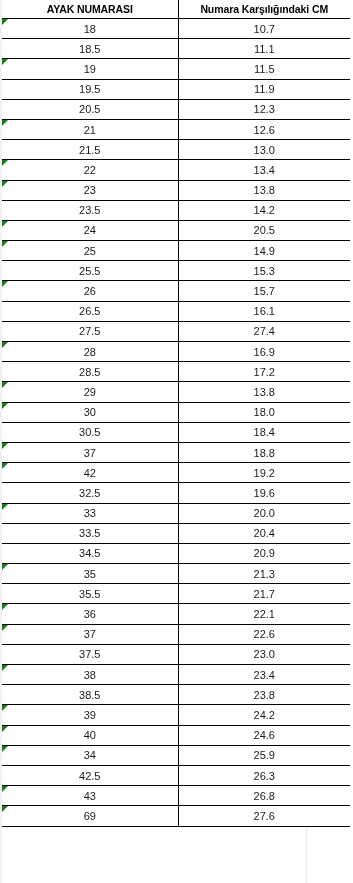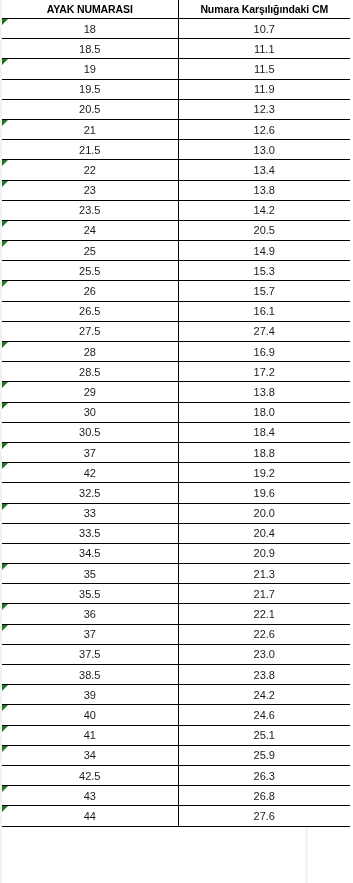--- a/index.html
+++ b/index.html
@@ -209,46 +209,46 @@
         </tr>
         <tr>
           <td class="col-a"><span class="err-flag"></span><span>37</span></td>
           <td class="col-b"><span>22.6</span></td>
         </tr>
         <tr>
           <td class="col-a"><span>37.5</span></td>
           <td class="col-b"><span>23.0</span></td>
         </tr>
         <tr>
+          <td class="col-a"><span class="err-flag"></span><span>38</span></td>
+          <td class="col-b"><span>23.4</span></td>
+        </tr>
+        <tr>
           <td class="col-a"><span>38.5</span></td>
           <td class="col-b"><span>23.8</span></td>
         </tr>
         <tr>
           <td class="col-a"><span class="err-flag"></span><span>39</span></td>
           <td class="col-b"><span>24.2</span></td>
         </tr>
         <tr>
           <td class="col-a"><span class="err-flag"></span><span>40</span></td>
           <td class="col-b"><span>24.6</span></td>
         </tr>
         <tr>
-          <td class="col-a"><span class="err-flag"></span><span>41</span></td>
-          <td class="col-b"><span>25.1</span></td>
-        </tr>
-        <tr>
           <td class="col-a"><span class="err-flag"></span><span>34</span></td>
           <td class="col-b"><span>25.9</span></td>
         </tr>
         <tr>
           <td class="col-a"><span>42.5</span></td>
           <td class="col-b"><span>26.3</span></td>
         </tr>
         <tr>
           <td class="col-a"><span class="err-flag"></span><span>43</span></td>
           <td class="col-b"><span>26.8</span></td>
         </tr>
         <tr>
-          <td class="col-a"><span class="err-flag"></span><span>44</span></td>
+          <td class="col-a"><span class="err-flag"></span><span>69</span></td>
           <td class="col-b"><span>27.6</span></td>
         </tr>
       </tbody>
   </table>
 </div>
 
 </body></html>

